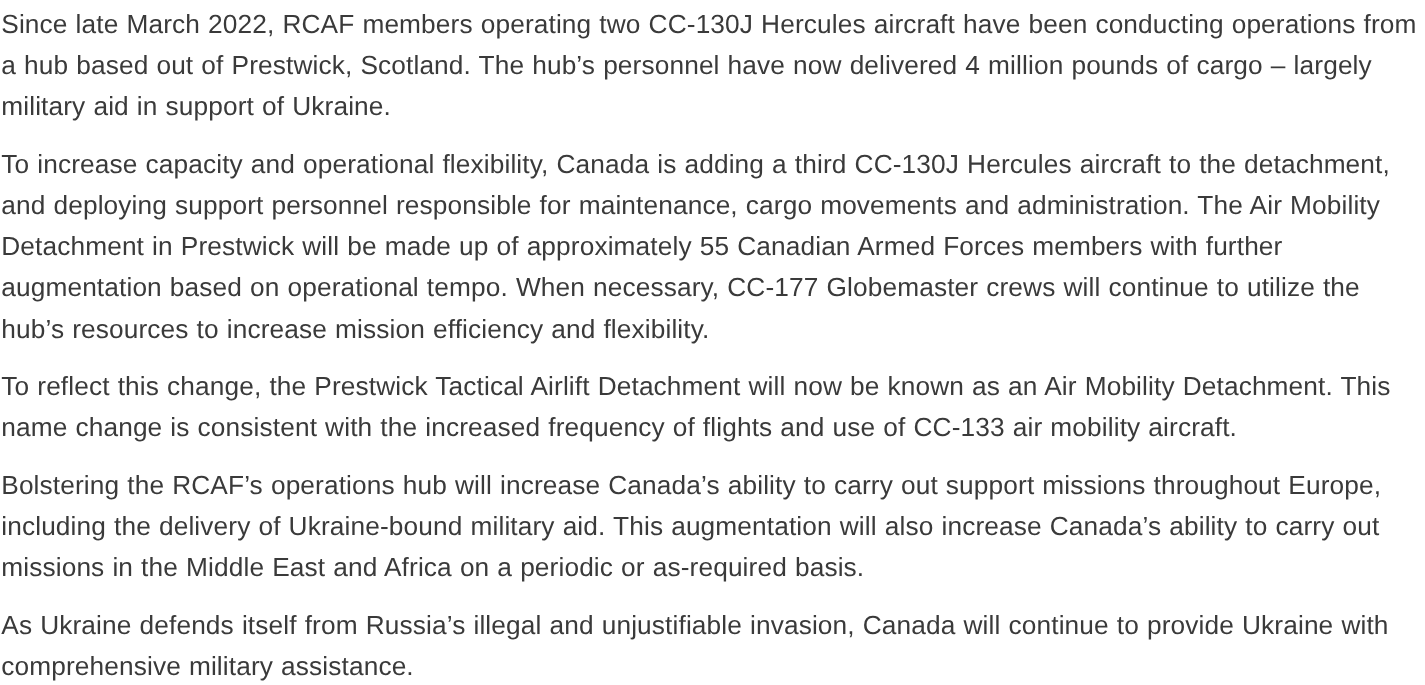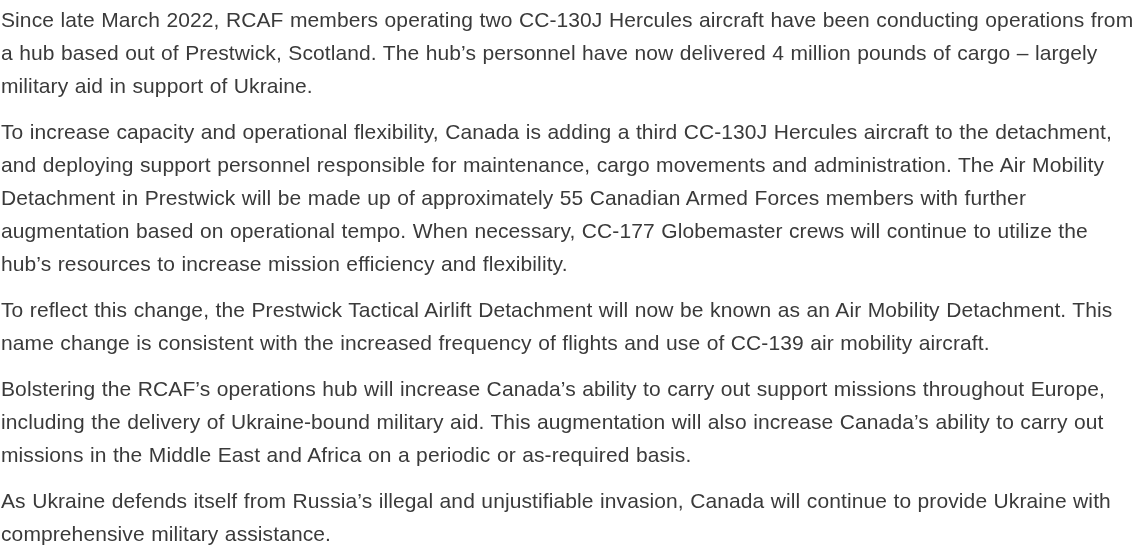--- a/index.html
+++ b/index.html
@@ -25,16 +25,16 @@
     letter-spacing: 0.1px;
     word-spacing: 0.5px;
   }
 </style>
 </head>
 <body>
 
 <main class="article-body">
   <p>Since late March 2022, RCAF members operating two CC-130J Hercules aircraft have been conducting operations from a hub based out of Prestwick, Scotland. The hub’s personnel have now delivered 4 million pounds of cargo – largely military aid in support of Ukraine.</p>
   <p>To increase capacity and operational flexibility, Canada is adding a third CC-130J Hercules aircraft to the detachment, and deploying support personnel responsible for maintenance, cargo movements and administration. The Air Mobility Detachment in Prestwick will be made up of approximately 55 Canadian Armed Forces members with further augmentation based on operational tempo. When necessary, CC-177 Globemaster crews will continue to utilize the hub’s resources to increase mission efficiency and flexibility.</p>
-  <p>To reflect this change, the Prestwick Tactical Airlift Detachment will now be known as an Air Mobility Detachment. This name change is consistent with the increased frequency of flights and use of CC-139 air mobility aircraft.</p>
+  <p>To reflect this change, the Prestwick Tactical Airlift Detachment will now be known as an Air Mobility Detachment. This name change is consistent with the increased frequency of flights and use of CC-133 air mobility aircraft.</p>
   <p>Bolstering the RCAF’s operations hub will increase Canada’s ability to carry out support missions throughout Europe, including the delivery of Ukraine-bound military aid. This augmentation will also increase Canada’s ability to carry out missions in the Middle East and Africa on a periodic or as-required basis.</p>
   <p>As Ukraine defends itself from Russia’s illegal and unjustifiable invasion, Canada will continue to provide Ukraine with comprehensive military assistance.</p>
 </main>
 
 </body></html>

